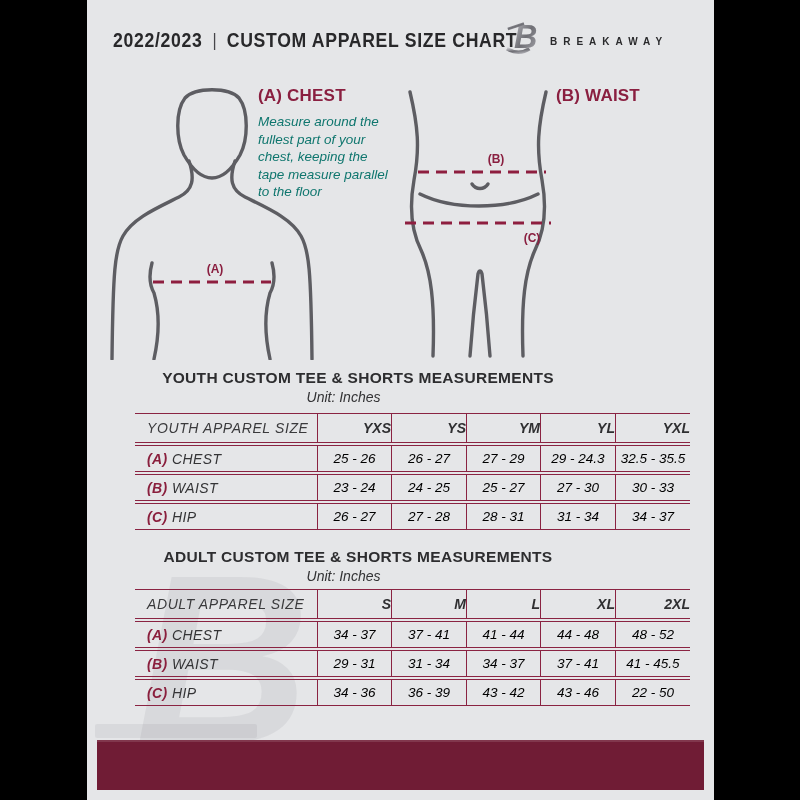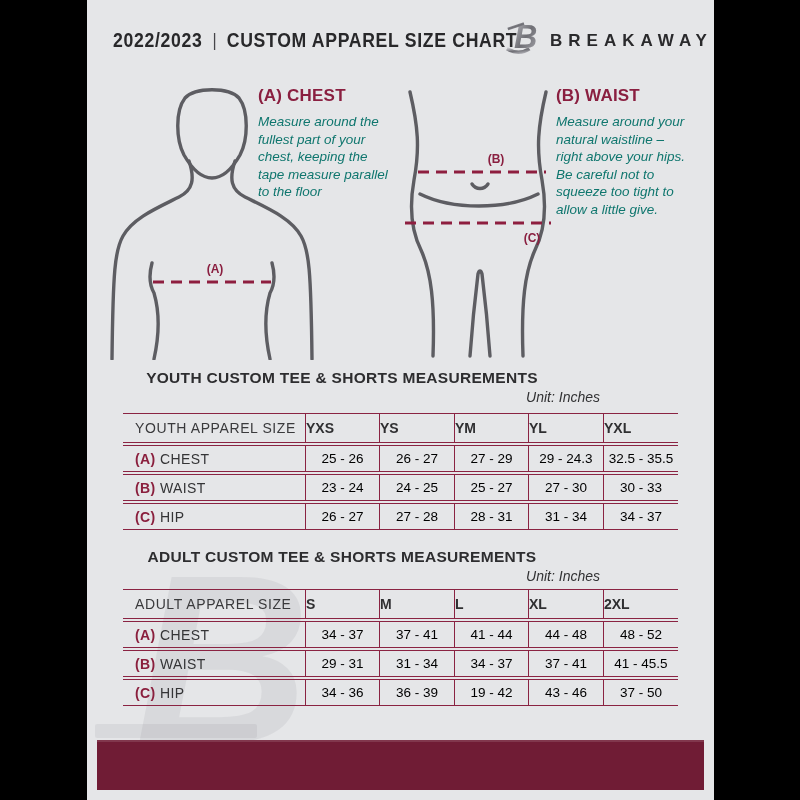--- a/index.html
+++ b/index.html
@@ -30,21 +30,21 @@
     position:absolute; left:26px; top:27px; height:26px; z-index:2;
     white-space:nowrap; display:flex; align-items:center;
     transform:scaleX(0.84); transform-origin:left center;
   }
   .hdr-year, .hdr-title { font-weight:bold; font-size:21px; color:#28282a; letter-spacing:0.8px; }
   .hdr-sep { font-size:19px; color:#46464a; margin:0 12px; font-weight:normal; }
   .brand {
     position:absolute; left:419px; top:18px; display:flex; align-items:center; z-index:2;
   }
   .brand-name {
-    font-weight:bold; font-size:17px; letter-spacing:6px; color:#2a2a2c; margin-left:8px; margin-top:6px;
+    font-weight:bold; font-size:10px; letter-spacing:6px; color:#2a2a2c; margin-left:8px; margin-top:6px;
   }
 
   
   .guide-head { font-size:17px; font-weight:bold; color:#8a1f40; letter-spacing:0.2px; margin:0 0 7px 0; }
   .guide-body {
     font-size:13.5px; line-height:17.5px; font-style:italic; color:#0f766e;
     margin:0; white-space:pre-line;
   }
   .blk { position:absolute; z-index:1; }
   .blk-chest { left:171px; top:86px; width:168px; }
@@ -54,41 +54,41 @@
   .fig { position:absolute; z-index:1; }
   .fig-upper { left:22px; top:85px; }
   .fig-lower { left:307px; top:90px; }
   .body-line { fill:none; stroke:#5d5d62; stroke-width:3.4; stroke-linecap:round; }
   .dash-line { fill:none; stroke:#8e1e3f; stroke-width:3.2; stroke-dasharray:11 7; }
   .marker-label { font-size:12px; font-weight:bold; fill:#8a1f40; font-family:"Liberation Sans", sans-serif; }
 
   
   .sec-title {
     position:absolute; left:0; width:510px; text-align:center; z-index:1;
-    font-size:15.5px; font-weight:bold; color:#2d2d2f; letter-spacing:0.3px;
+    font-size:15.5px; font-weight:bold; color:#2d2d2f; letter-spacing:0.3px;padding-left:16px;
   }
   .sec-unit {
-    position:absolute; left:0; width:513px; text-align:right; z-index:1;
+    position:absolute; left:0; width:513px; text-align:center; z-index:1;
     font-size:14px; font-style:italic; color:#323234;
   }
 
   
   table.size-table {
-    position:absolute; left:36px; width:555px; z-index:1;
-    border-collapse:separate; border-spacing:0 2px; table-layout:fixed;
+    position:absolute; left:48px; width:555px; z-index:1;
+    border-collapse:separate; border-spacing:0 2px; table-layout:fixed;font-style:italic;
   }
   .size-table th, .size-table td {
     border-top:1.5px solid #8a2342; border-bottom:1.5px solid #8a2342;
     padding:0; vertical-align:middle;
   }
   .size-table th:not(:first-child), .size-table td:not(:first-child) {
     border-left:1.5px solid #8a2342;
   }
   .size-table thead th {
-    height:28px; font-size:14px; font-weight:bold; color:#2f2f31; text-align:left;
+    height:28px; font-size:14px; font-weight:bold; color:#2f2f31; text-align:right;
   }
   .size-table thead th.col-label {
     text-align:left; padding-left:12px; font-weight:normal; letter-spacing:0.6px; color:#3a3a3c;
   }
   .size-table tbody td {
     height:25px; text-align:center; font-size:13.5px; color:#000000;
   }
   .size-table tbody td.row-label {
     text-align:left; padding-left:12px; font-size:14px; letter-spacing:0.4px; color:#343436;
   }
@@ -161,26 +161,20 @@
     <path class="body-line" d="M 78,94 C 82,100 90,100 94,94"></path>
     <path class="body-line" d="M 76,266 C 78,238 81,208 84,184 C 85,180 87,180 88,184 C 91,208 94,238 96,266"></path>
     <line class="dash-line" x1="24" y1="82" x2="152" y2="82"></line>
     <line class="dash-line" x1="11" y1="133" x2="157" y2="133"></line>
     <text class="marker-label" x="102" y="73" text-anchor="middle">(B)</text>
     <text class="marker-label" x="138" y="152" text-anchor="middle">(C)</text>
   </svg>
 
   <div class="blk blk-waist">
     <h3 class="guide-head">(B) WAIST</h3>
-    <p class="guide-body">Measure around your
-natural waistline –
-right above your hips.
-Be careful not to
-squeeze too tight to
-allow a little give.</p>
   </div>
 
   <div class="blk blk-hips">
   </div>
 
   <div class="sec-title t-youth-title">YOUTH CUSTOM TEE &amp; SHORTS MEASUREMENTS</div>
   <div class="sec-unit t-youth-unit">Unit: Inches</div>
 
   <table class="size-table tbl-youth">
     <colgroup>
@@ -265,22 +259,22 @@
         <td>29 - 31</td>
         <td>31 - 34</td>
         <td>34 - 37</td>
         <td>37 - 41</td>
         <td>41 - 45.5</td>
       </tr>
       <tr>
         <td class="row-label"><span class="cell-prefix">(C)</span> <span>HIP</span></td>
         <td>34 - 36</td>
         <td>36 - 39</td>
-        <td>19 - 42</td>
+        <td>43 - 42</td>
         <td>43 - 46</td>
-        <td>37 - 50</td>
+        <td>22 - 50</td>
       </tr>
     </tbody>
   </table>
 
   <div class="footer-bar"></div>
 
 </div>
 
 </body></html>

